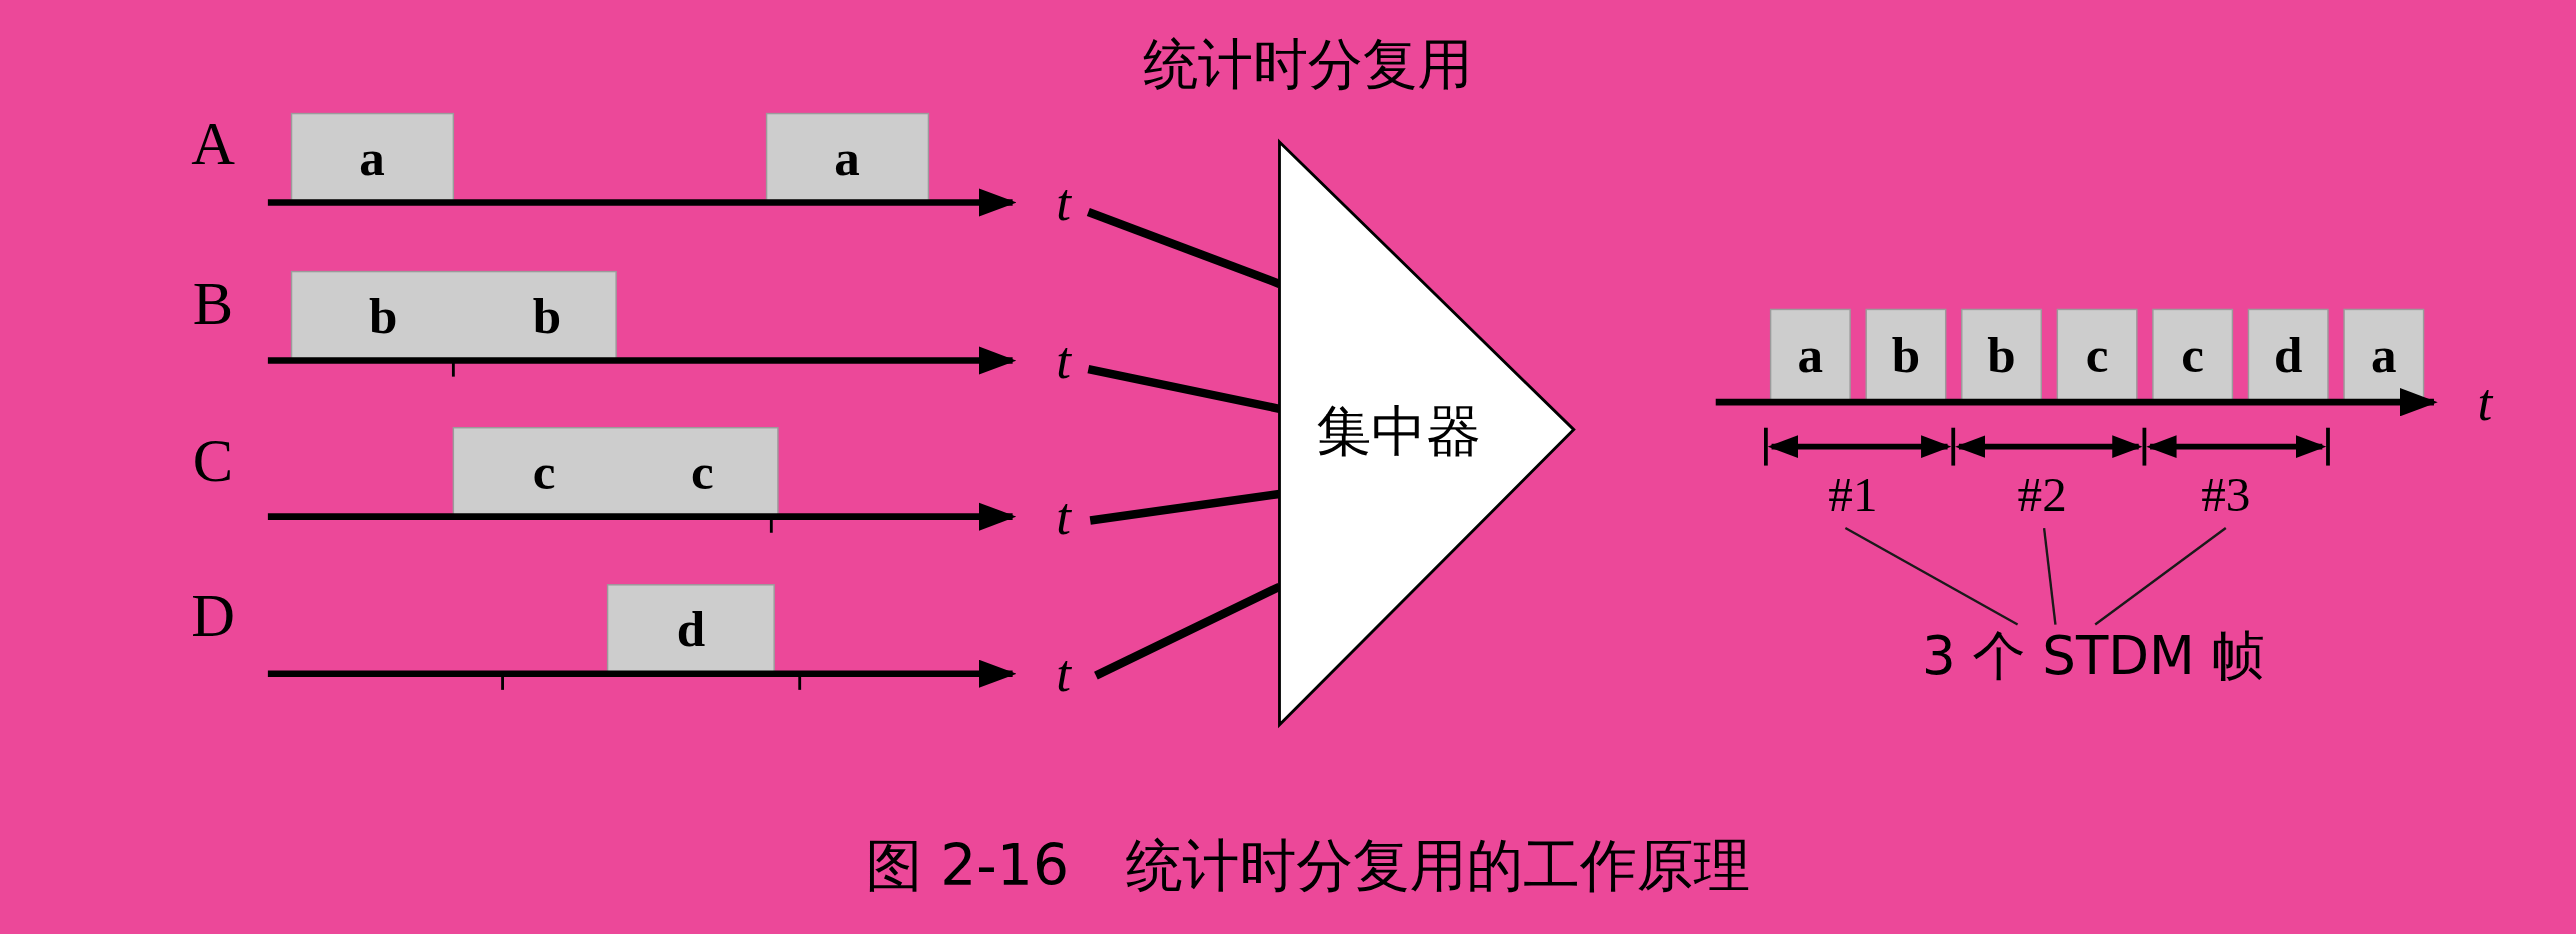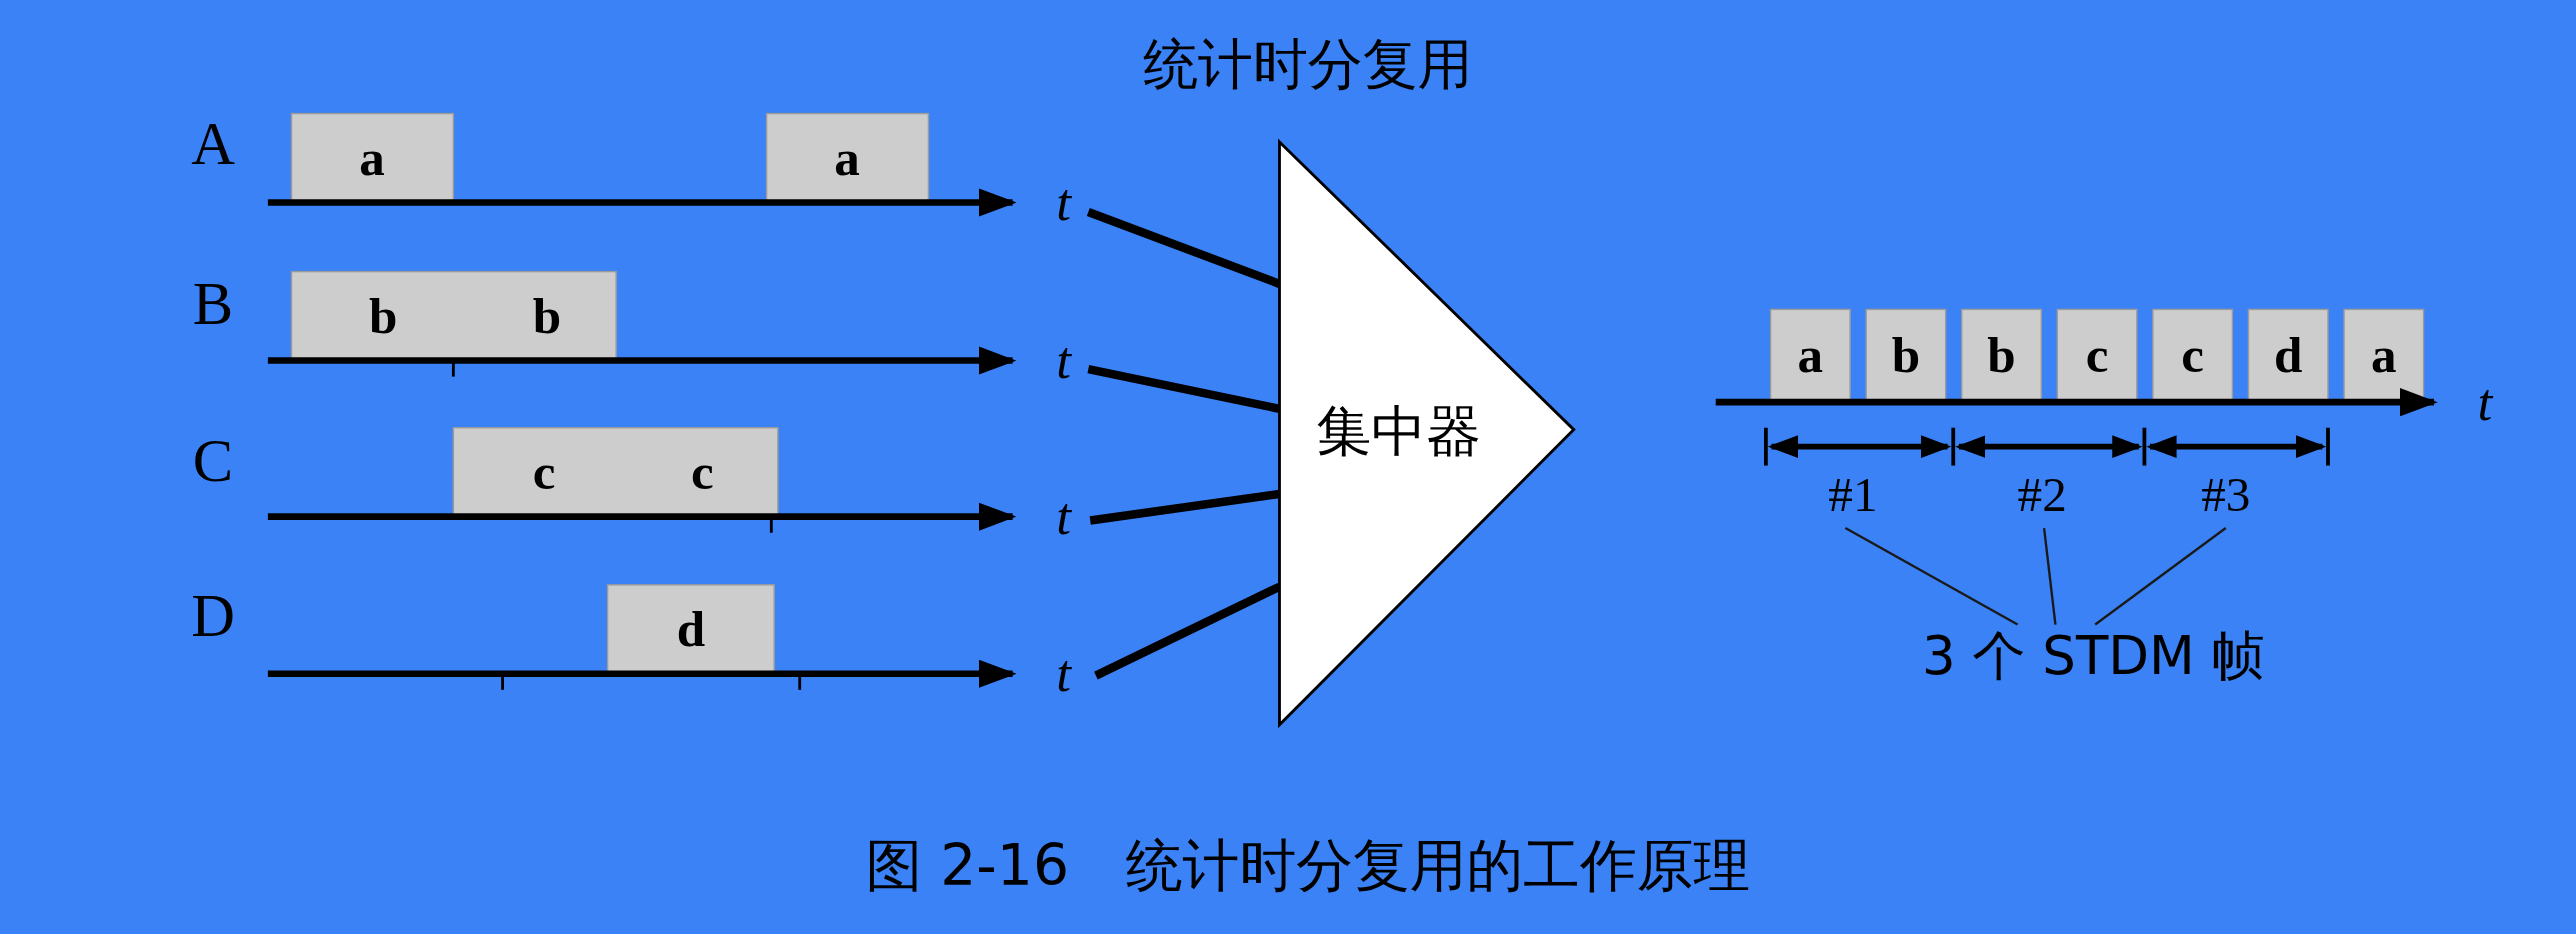--- a/index.html
+++ b/index.html
@@ -1,16 +1,16 @@
 <!DOCTYPE html>
 <html style="--box-fill: #cdcdcd;font-size:15px"><head>
 <meta charset="utf-8">
 <style>
   html, body { margin: 0; padding: 0; background: #ffffff; }
-  #stage { position: relative; width: 2576px; height: 934px; background: #3b82f6; overflow: hidden; }
+  #stage { position: relative; width: 2576px; height: 934px; background: #ec4899; overflow: hidden; }
   svg { display: block; }
   text { fill: #000; }
   .axis  { stroke: #000; stroke-width: 7; fill: none; }
   .conn  { stroke: #000; stroke-width: 9; fill: none; }
   .tick  { stroke: #000; stroke-width: 3; }
   .farrow{ stroke: #000; stroke-width: 6; fill: none; }
   .ftick { stroke: #000; stroke-width: 4; }
   .cline { stroke: #1a1a1a; stroke-width: 2.5; }
   .sbox  { fill: var(--box-fill, #cdcdcd); stroke: #9b9b9b; stroke-width: 1.5; }
   .tri   { fill: #ffffff; stroke: #000; stroke-width: 3; }

